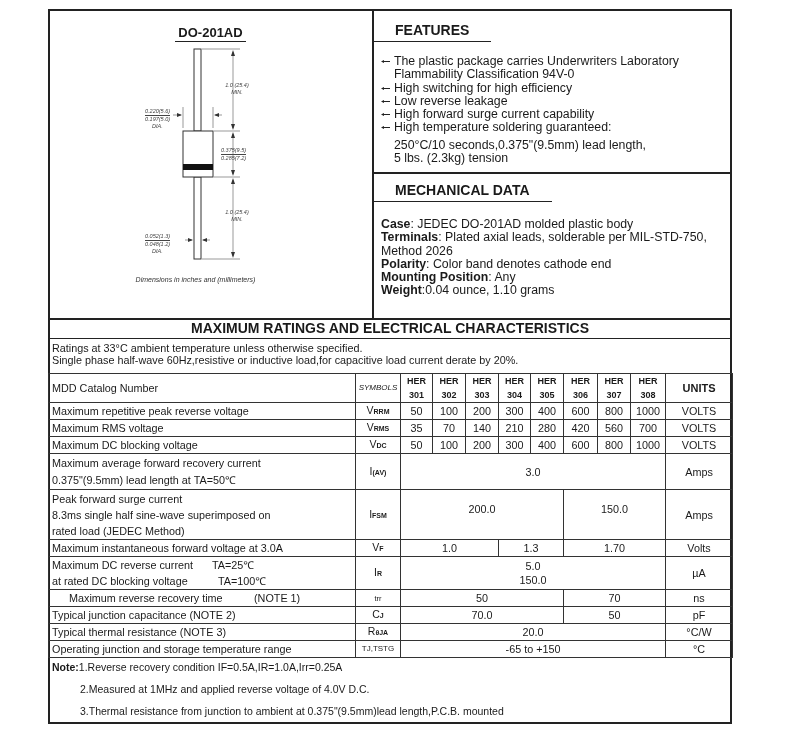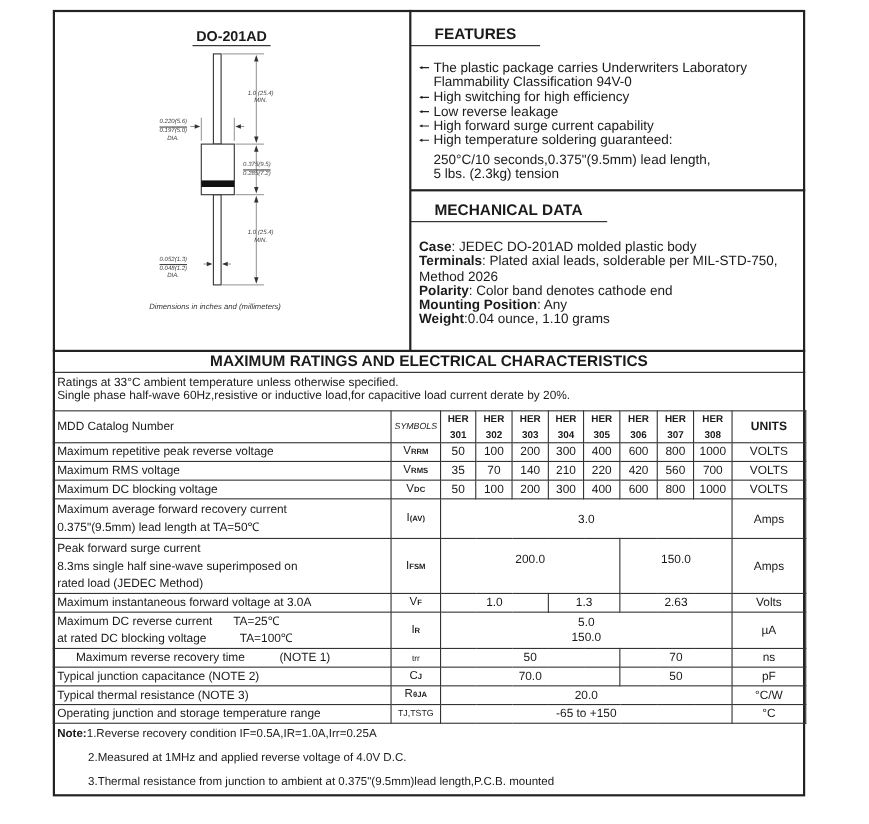--- a/index.html
+++ b/index.html
@@ -229,21 +229,21 @@
     <td class="c">VOLTS</td>
   </tr>
 
   <tr style="height:17px">
     <td class="lbl">Maximum RMS voltage</td>
     <td class="c sym"><span>V</span><small>RMS</small></td>
     <td class="c">35</td>
     <td class="c">70</td>
     <td class="c">140</td>
     <td class="c">210</td>
-    <td class="c">220</td>
+    <td class="c">280</td>
     <td class="c">420</td>
     <td class="c">560</td>
     <td class="c">700</td>
     <td class="c">VOLTS</td>
   </tr>
 
   <tr style="height:17px">
     <td class="lbl">Maximum DC blocking voltage</td>
     <td class="c sym"><span>V</span><small>DC</small></td>
     <td class="c">50</td>
@@ -277,21 +277,21 @@
     <td class="c" colspan="5" style="vertical-align:top; padding-top:12px;">200.0</td>
     <td class="c" colspan="3" style="vertical-align:top; padding-top:12px;">150.0</td>
     <td class="c">Amps</td>
   </tr>
 
   <tr style="height:17px">
     <td class="lbl">Maximum instantaneous forward voltage at 3.0A</td>
     <td class="c sym"><span>V</span><small>F</small></td>
     <td class="c" colspan="3">1.0</td>
     <td class="c" colspan="2">1.3</td>
-    <td class="c" colspan="3">2.63</td>
+    <td class="c" colspan="3">1.70</td>
     <td class="c">Volts</td>
   </tr>
 
   <tr style="height:33px">
     <td class="lbl" style="line-height:16px;">
       <div><span style="display:inline-block; width:160px;">Maximum DC reverse current</span><span>TA=25℃</span></div>
       <div><span style="display:inline-block; width:166px;">at rated DC blocking voltage</span><span>TA=100℃</span></div>
     </td>
     <td class="c sym"><span>I</span><small>R</small></td>
     <td class="c" colspan="8" style="line-height:14px;">

